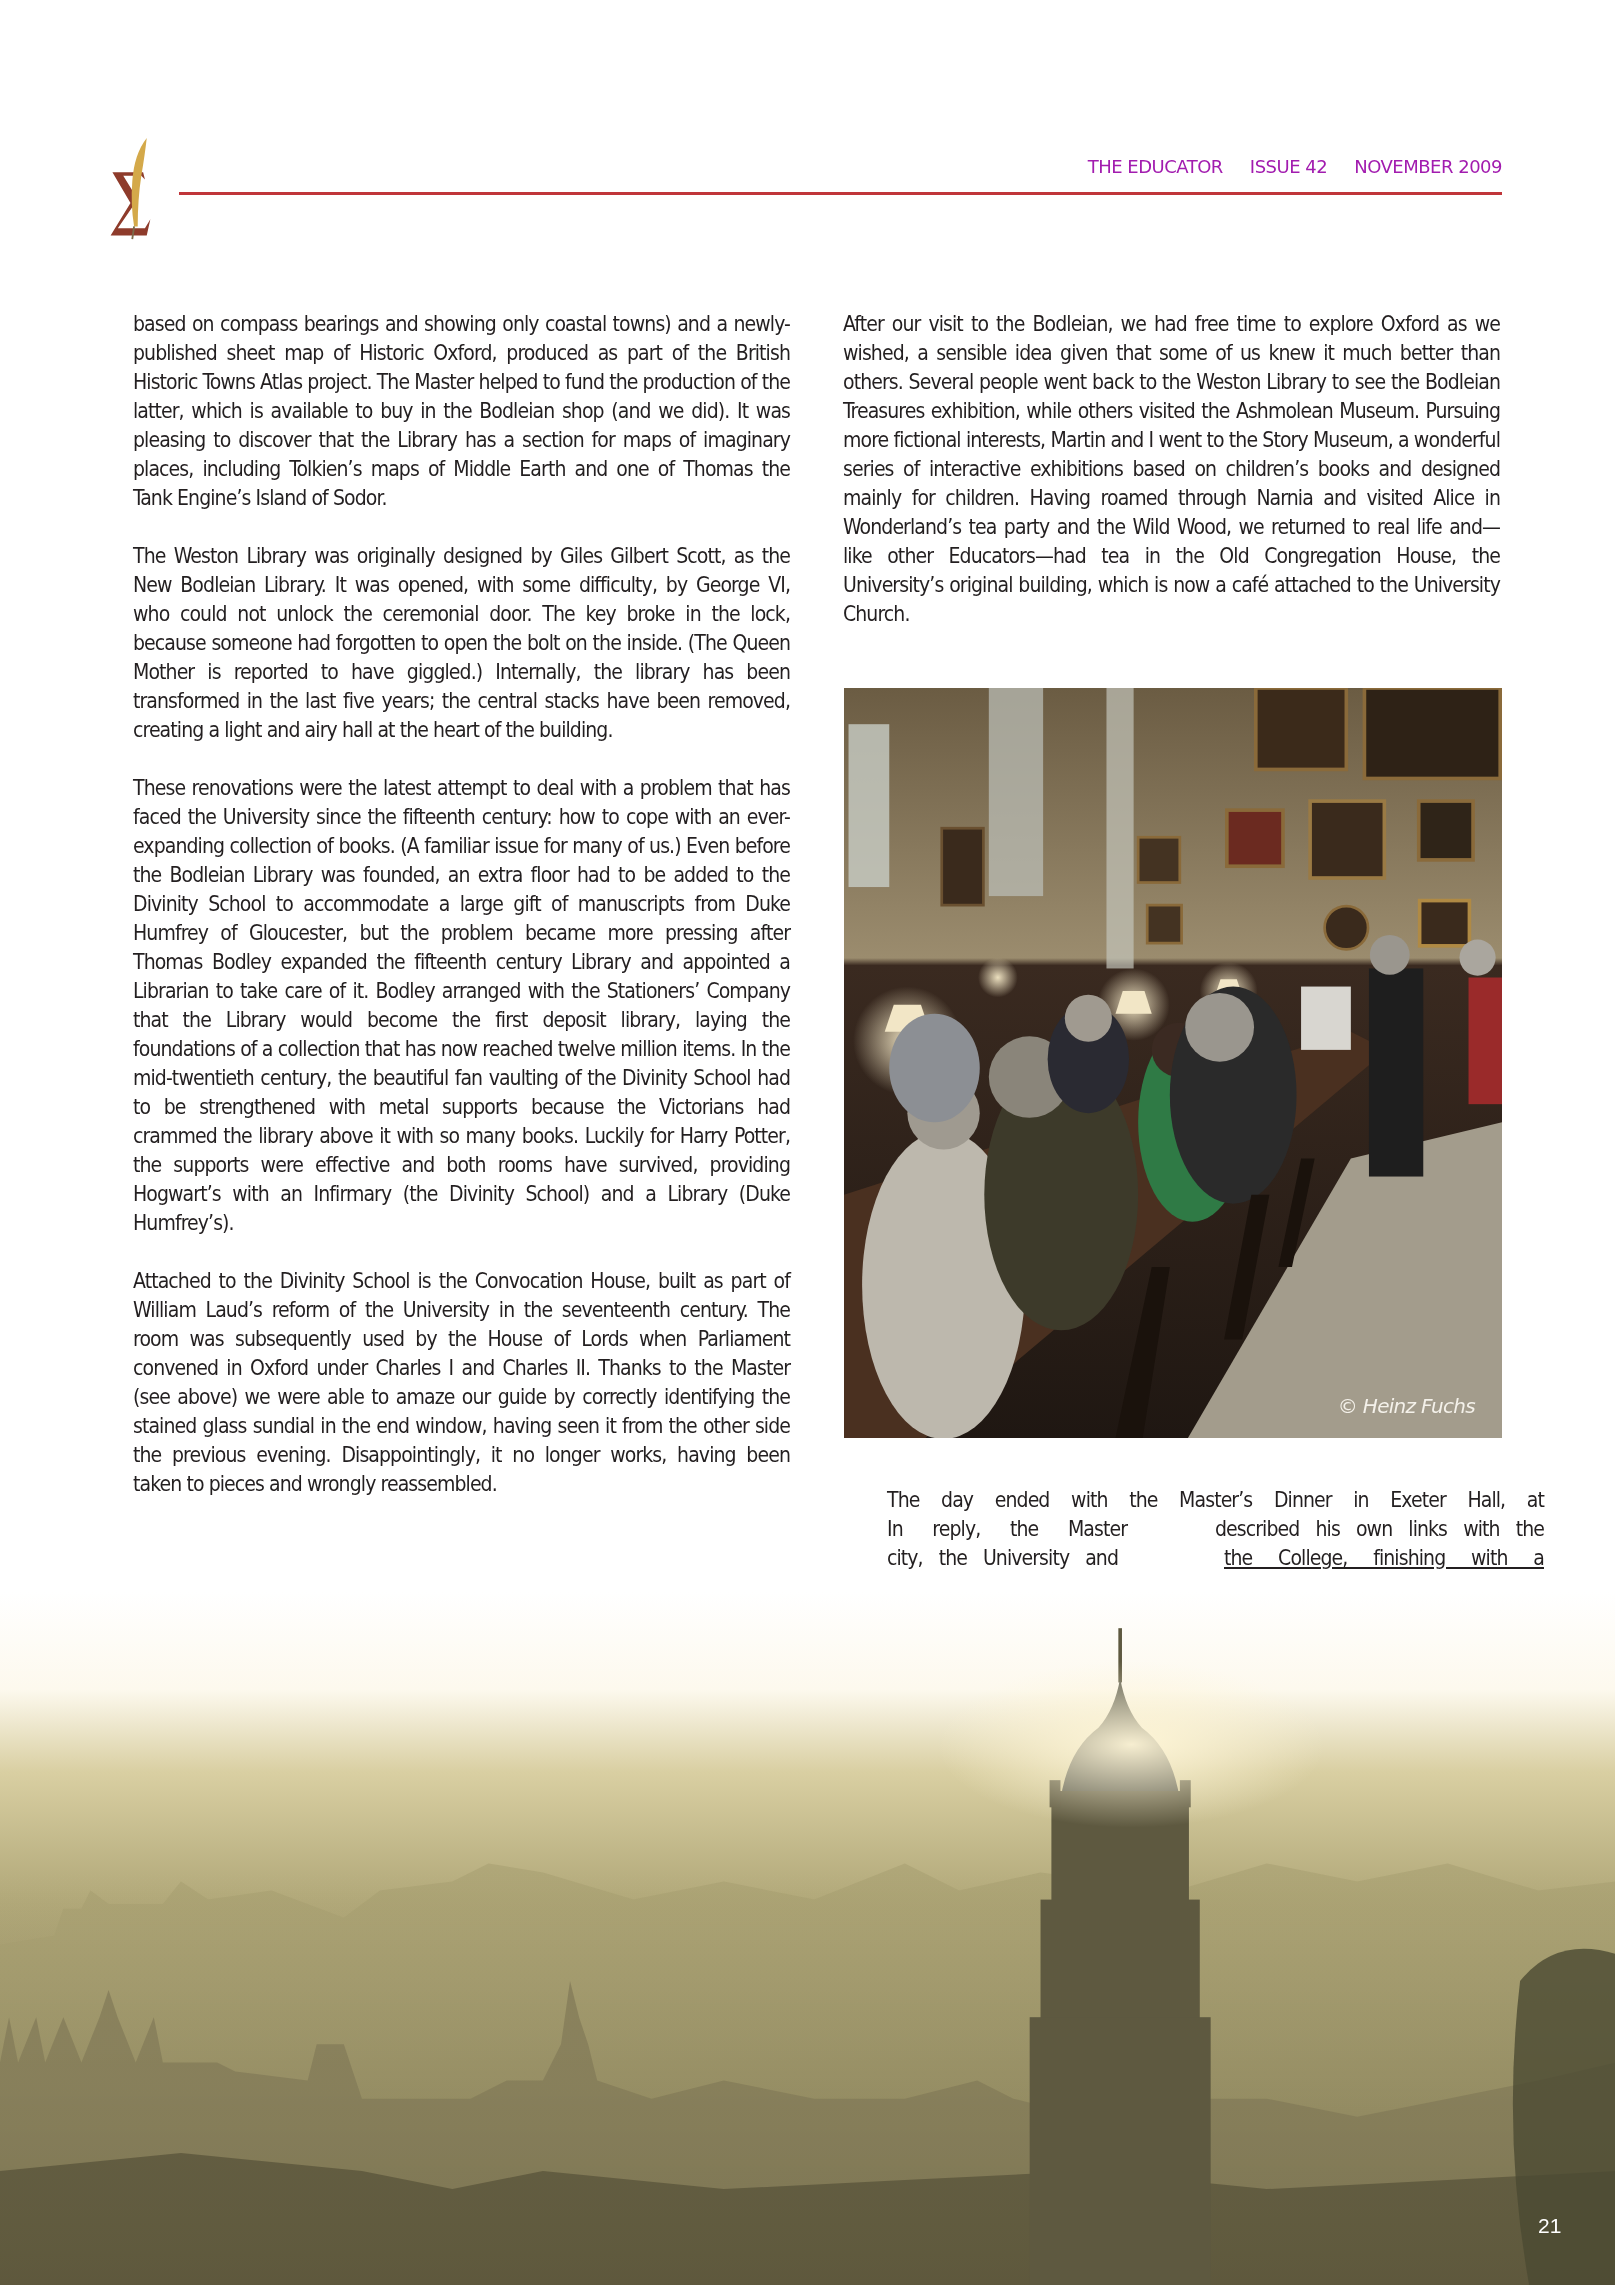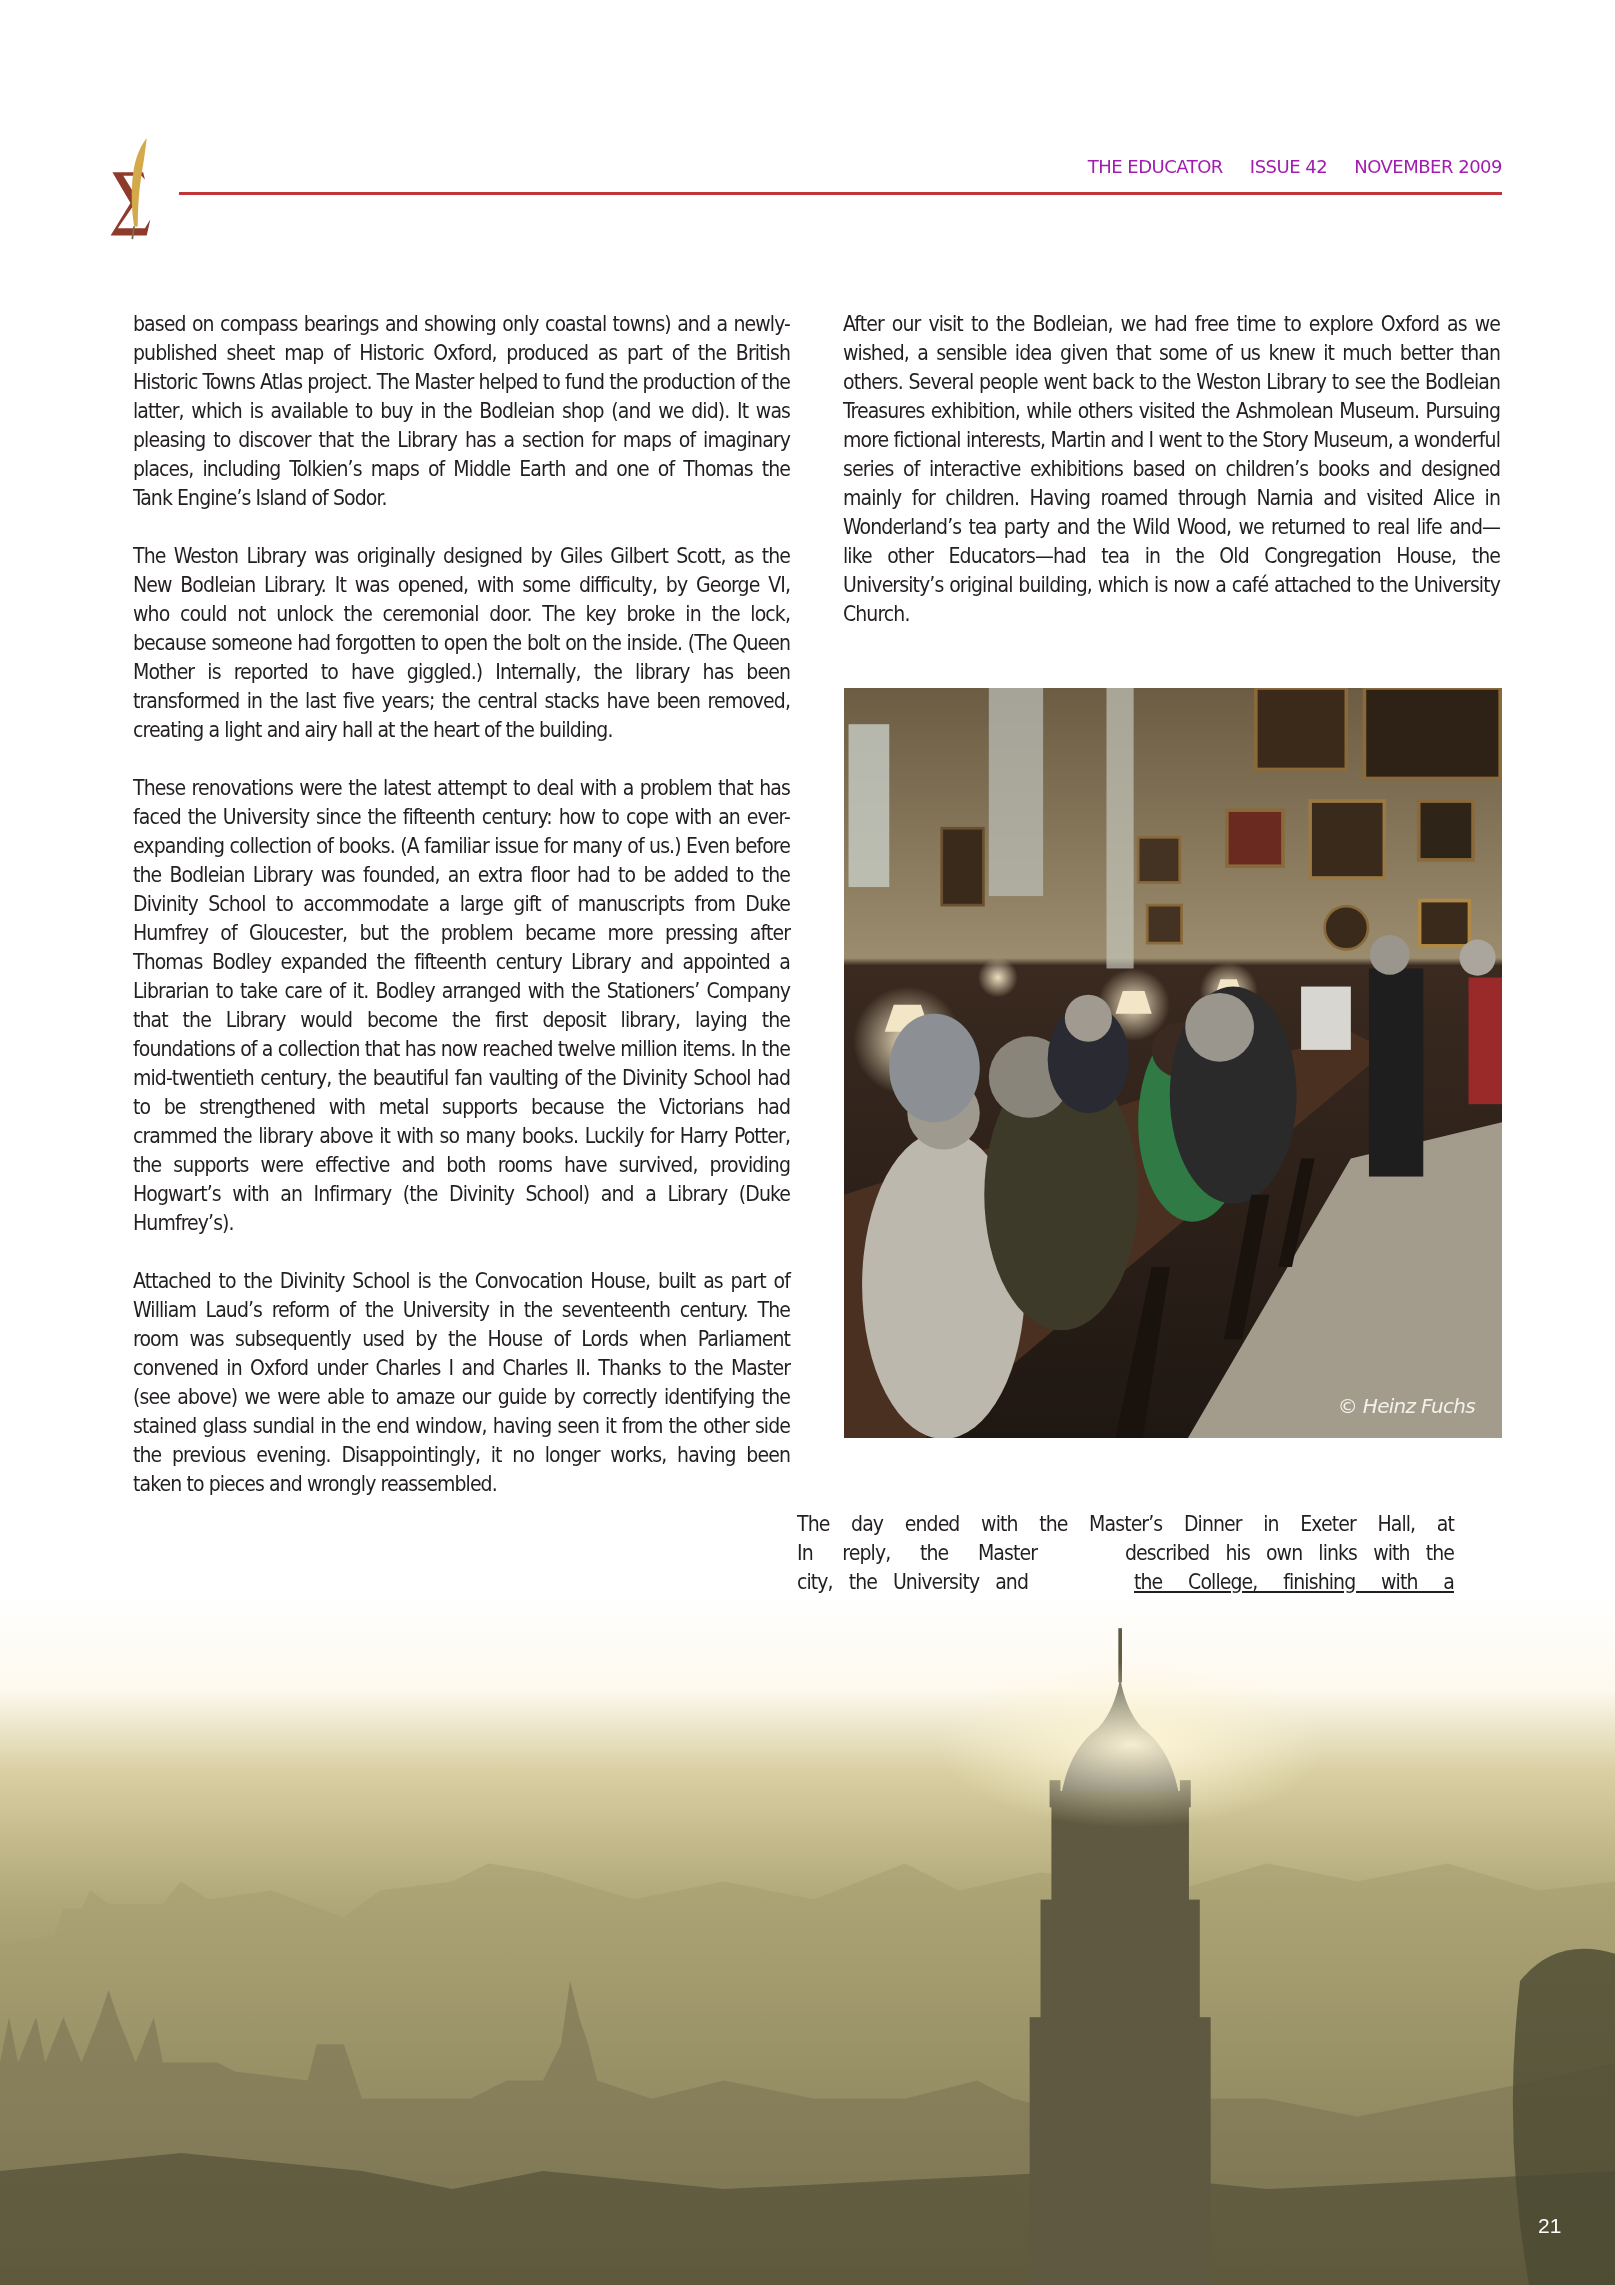--- a/index.html
+++ b/index.html
@@ -45,21 +45,21 @@
     position: absolute; left: 844px; top: 688px; width: 658px; height: 750px;
     overflow: hidden; background: #2e2620;
   }
   .photo svg { display: block; width: 100%; height: 100%; }
   .photo-credit {
     position: absolute; right: 27px; bottom: 20px;
     font-family: "DejaVu Sans", sans-serif; font-style: italic;
     font-size: 20px; letter-spacing: -0.7px; color: #f4f1ea;
   }
 
-  .col-right-bottom { left: 797px; top: 1486px; margin-top: 24px; }
+  .col-right-bottom { left: 887px; top: 1486px; }
   .line { display: flex; justify-content: space-between; white-space: nowrap; height: 29px; }
   .line span { display: inline-block; }
 
   .page-number {
     position: absolute; left: 1538px; top: 2214px;
     font-family: "Liberation Sans", sans-serif; font-size: 21px; color: #ffffff;
   }
 </style>
 </head>
 <body>

